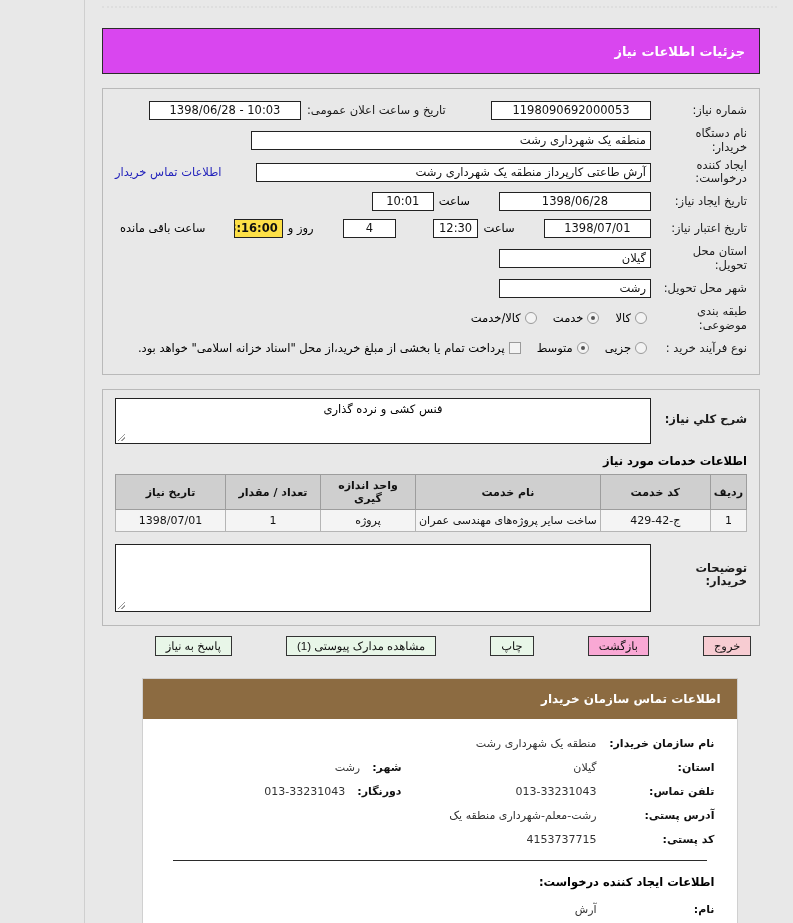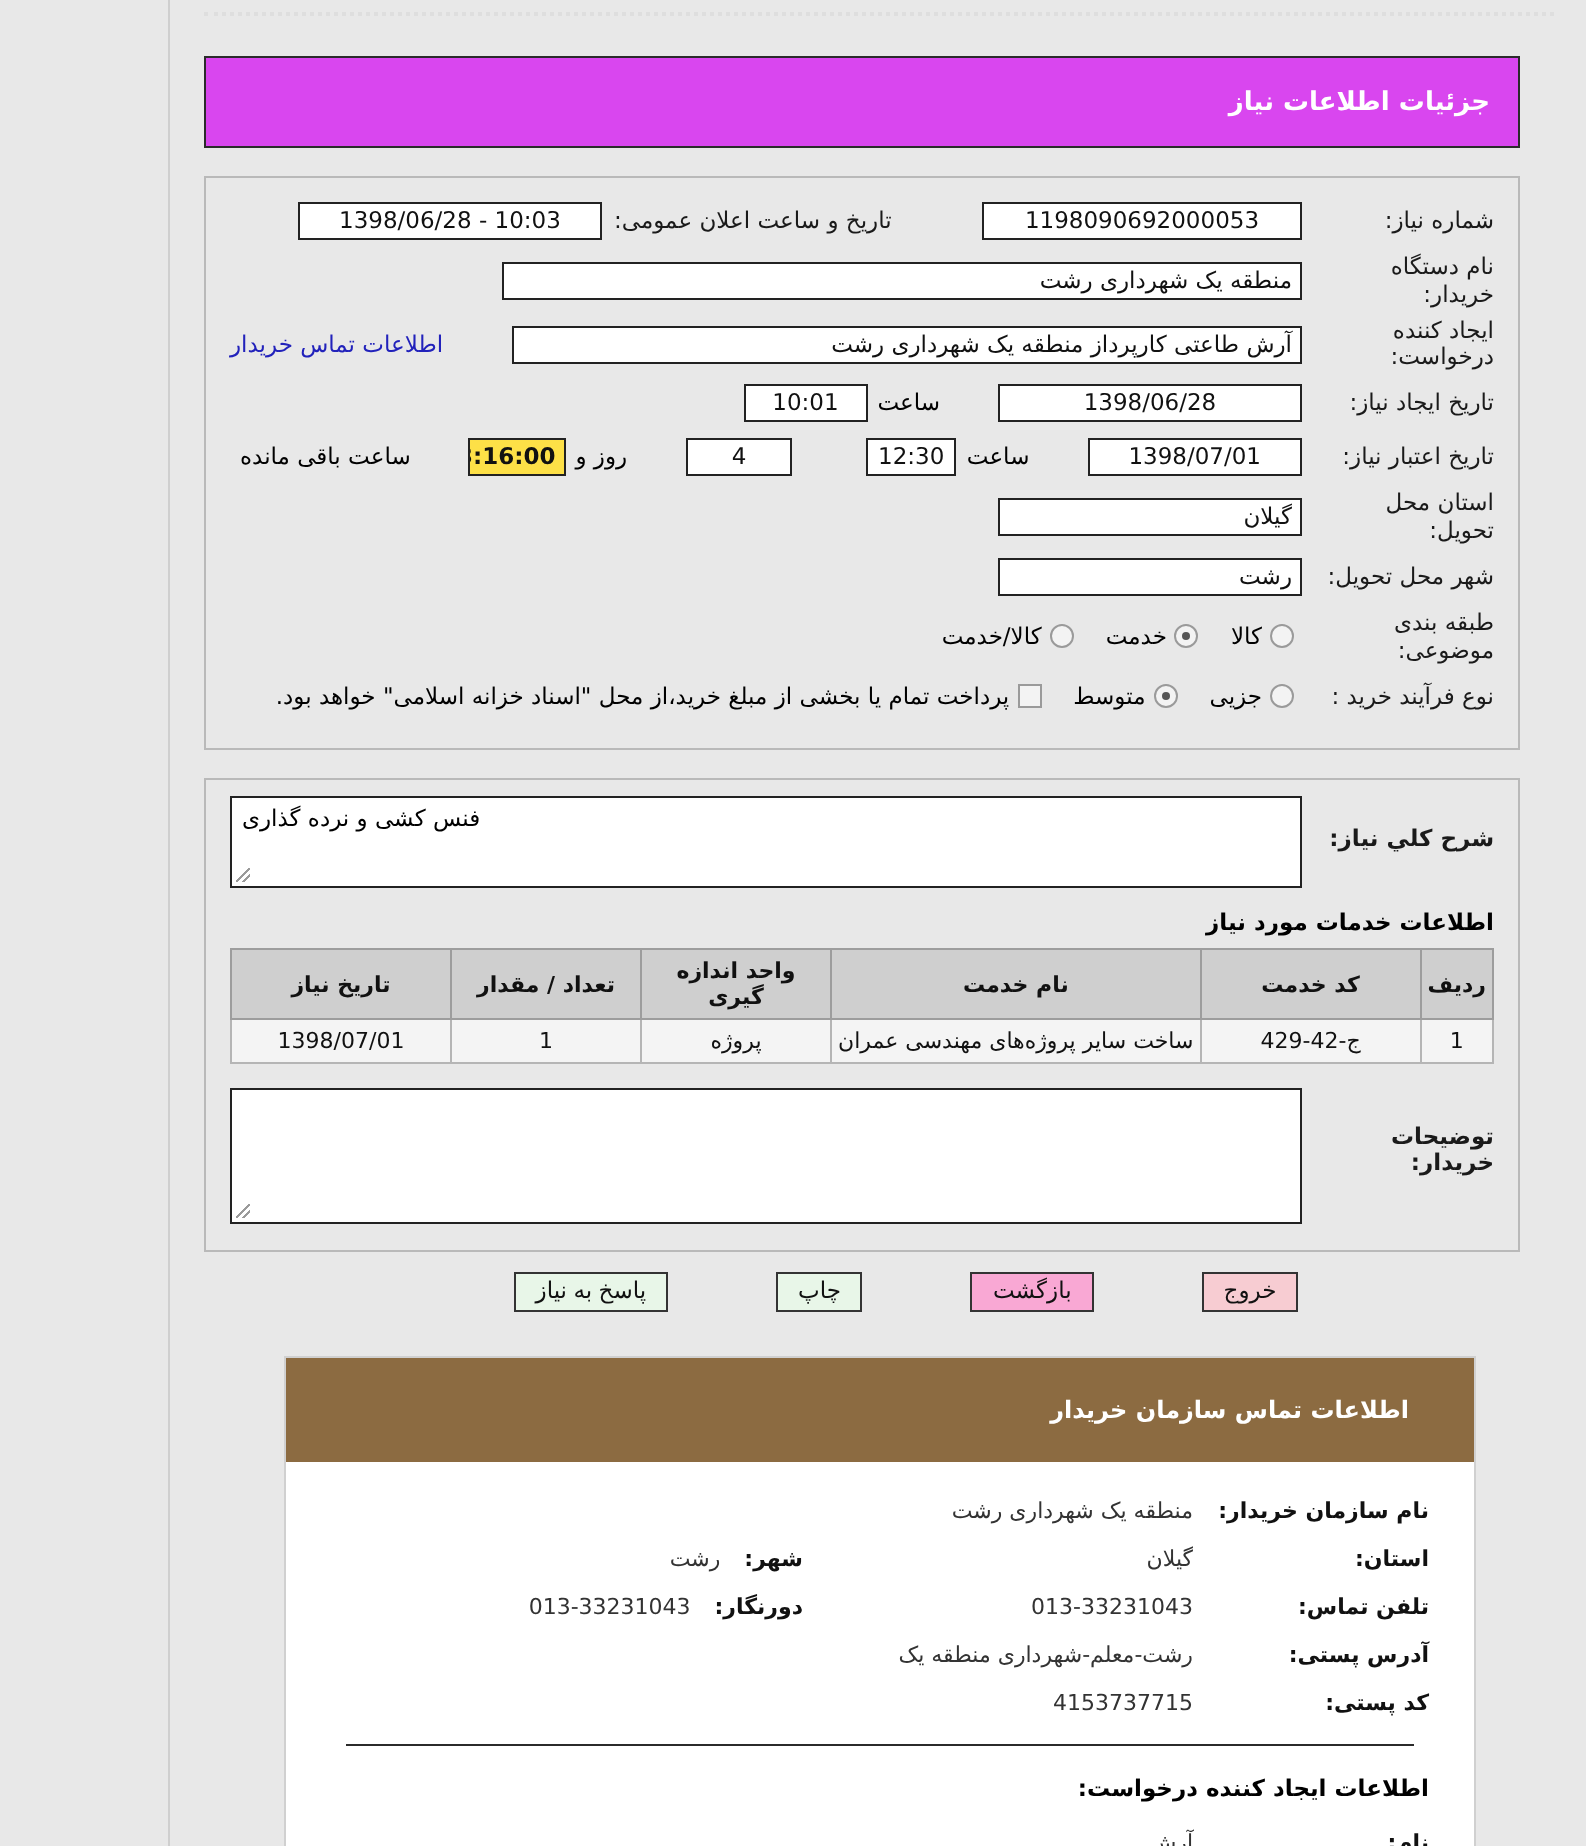--- a/index.html
+++ b/index.html
@@ -135,21 +135,21 @@
   }
   .optTxt { font-size: 11.5px; margin-left: 12px; white-space: nowrap; }
 
   
   .ta {
     background: #fff;
     border: 1px solid #222;
     height: 46px;
     font-size: 11.5px;
     padding: 3px 5px;
-    text-align: left;
+    text-align: center;
     position: relative;
   }
   .ta::after {
     content: "";
     position: absolute;
     left: 2px; bottom: 2px;
     width: 7px; height: 7px;
     background:
       linear-gradient(135deg, transparent 45%, #9a9a9a 45%, #9a9a9a 55%, transparent 55%),
       linear-gradient(135deg, transparent 70%, #9a9a9a 70%, #9a9a9a 80%, transparent 80%);
@@ -212,24 +212,24 @@
   
   .card {
     margin: 22px auto 0 auto;
     width: 596px;
     background: #ffffff;
     border: 1px solid #d0d0d0;
     min-height: 295px;
   }
   .card-head {
     background: #8c6b41;
-    height: 52px;
+    height: 40px;
     display: flex;
     align-items: center;
-    padding: 0 32px;
+    padding: 0 16px;
   }
   .card-head .t {
     color: #fff; font-size: 12px; font-weight: bold;
   }
   .card-body { padding: 18px 22px 10px 22px; }
   .crow {
     display: flex;
     align-items: baseline;
     margin-bottom: 11px;
     font-size: 11px;
@@ -392,20 +392,21 @@
       <div class="row" style="align-items:flex-start;margin-top:12px">
         <div class="lbl" style="width:96px;font-weight:bold;padding-top:18px;line-height:13px">توضیحات خریدار:</div>
         <div class="ta" style="flex:1;height:68px"></div>
       </div>
     </div>
 
     <div class="btnbar">
       <button class="btn pink">خروج</button>
       <button class="btn pinkish">بازگشت</button>
       <button class="btn green">چاپ</button>
+      <button class="btn green">مشاهده مدارک پیوستی (1)</button>
       <button class="btn green">پاسخ به نیاز</button>
     </div>
 
     <div class="card">
       <div class="card-head">
         <span class="t">اطلاعات تماس سازمان خریدار</span>
       </div>
       <div class="card-body">
 
         <div class="crow">

